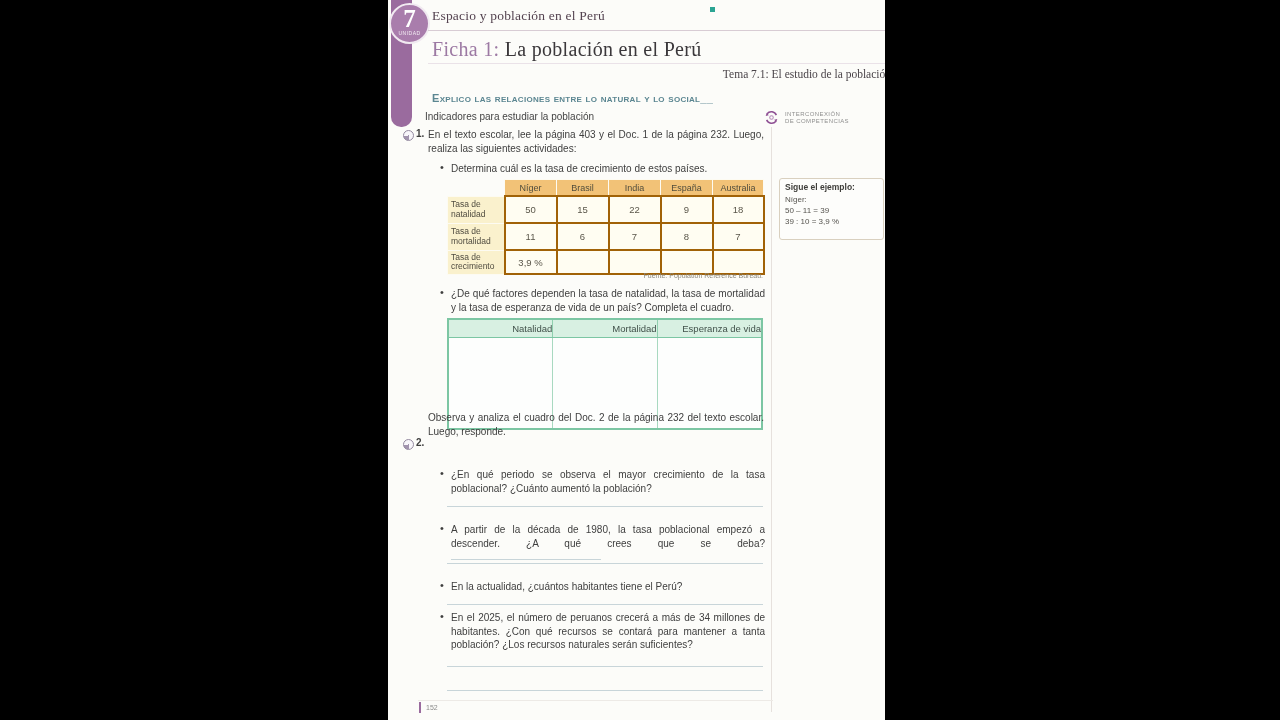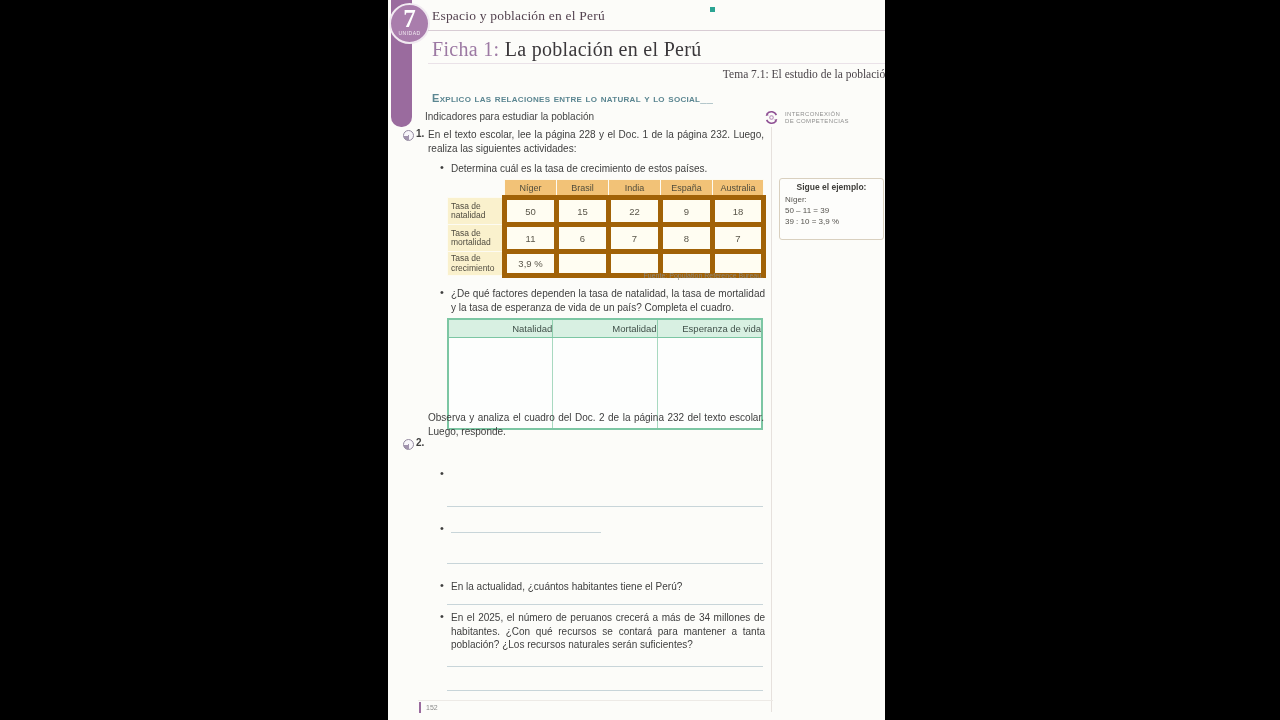--- a/index.html
+++ b/index.html
@@ -22,34 +22,34 @@
   .tema{position:absolute;right:-6px;top:68px;font-family:"Liberation Serif",serif;font-size:11.5px;color:#4a4449;white-space:nowrap;}
   .section-heading{position:absolute;left:44px;top:92px;font-size:11px;font-weight:bold;font-variant:small-caps;color:#5b8691;letter-spacing:.3px;}
   .section-subheading{position:absolute;left:37px;top:111px;font-size:10px;color:#454545;}
 
   
   .interconexion{position:absolute;left:375px;top:109px;display:flex;align-items:center;}
   .interconexion svg{width:17px;height:17px;}
   .interconexion-text{margin-left:5px;font-size:6px;color:#8f8f8f;letter-spacing:.4px;line-height:7px;}
   .margin-vrule{position:absolute;left:383px;top:127px;width:1px;height:585px;background:#e6e1dd;}
   .example-box{position:absolute;left:391px;top:178px;width:105px;height:62px;border:1px solid #d9d0bf;border-radius:3px;background:#fdfdfb;box-sizing:border-box;padding:3px 5px;}
-  .example-title{font-size:8.5px;font-weight:bold;color:#3f3e3a;text-align:center;margin-bottom:2px;}
+  .example-title{font-size:8.5px;font-weight:bold;color:#3f3e3a;text-align:left;margin-bottom:2px;}
   .example-line{font-size:8px;color:#55534e;line-height:11px;}
 
   
   .act-icon{position:absolute;width:9px;height:9px;border-radius:50%;border:1px solid #948aa0;background:conic-gradient(from 180deg,#a294ae 0 90deg,#f8f6fa 90deg 360deg);}
   .act-num{position:absolute;font-size:10px;color:#3e3e3e;font-weight:bold;}
   .act-text{position:absolute;left:40px;width:336px;font-size:10px;line-height:13.5px;color:#3e3e3e;text-align:justify;}
   .bullet-row{position:absolute;left:50px;width:327px;padding-left:13px;box-sizing:border-box;font-size:10px;line-height:13.5px;color:#3e3e3e;text-align:justify;}
   .bullet-dot{position:absolute;left:2px;top:-1px;font-size:11px;color:#3e3e3e;}
   .fill{display:inline-block;width:150px;height:8px;border-bottom:1px solid #c8d5d9;}
 
   
   .t1{position:absolute;left:59px;top:179px;width:316px;border-collapse:collapse;table-layout:fixed;}
-  .t1 td{padding:0;font-size:9.5px;color:#5a564a;text-align:center;border:5px solid #a16207;background:#fffdf2;}
+  .t1 td{padding:0;font-size:9.5px;color:#5a564a;text-align:center;border:2px solid #a16207;background:#fffdf2;}
   .t1 .corner{background:#fcfcf9;border:none;}
   .t1 .hc{background:#f2c277;border:1px solid #fdfbf2;color:#514d3c;height:15px;font-size:9px;}
   .t1 .lbl{background:#faf1cd;border:1px solid #fdfbf2;text-align:left;padding:2px 3px;font-size:8.5px;line-height:9.5px;color:#504c40;}
   .t1 .r1{height:27px;margin-left:24px;} .t1 .r2{height:27px;} .t1 .r3{height:21px;}
   .fuente{position:absolute;left:59px;top:272px;width:316px;text-align:right;font-size:7px;color:#8c887c;}
 
   
   .t2{position:absolute;left:59px;top:318px;width:316px;height:112px;border:2px solid #7cc6a3;box-sizing:border-box;display:flex;flex-direction:column;background:#fdfefd;}
   .t2-head{display:flex;height:17px;background:#d8f0e2;border-bottom:1px solid #7cc6a3;}
   .t2-head div{flex:1;font-size:9.5px;color:#41514a;text-align:right;line-height:17px;border-left:1px solid #8fcfae;}
@@ -109,21 +109,21 @@
 
     <div class="example-box">
       <div class="example-title">Sigue el ejemplo:</div>
       <div class="example-line">Níger:</div>
       <div class="example-line">50 – 11 = 39</div>
       <div class="example-line">39 : 10 = 3,9 %</div>
     </div>
 
     <div class="act-icon" style="left:15px;top:130px;"></div>
     <div class="act-num" style="left:28px;top:128px;">1.</div>
-    <div class="act-text" style="top:128px;">En el texto escolar, lee la página 228 y el Doc. 1 de la página 232. Luego, realiza las siguientes actividades:</div>
+    <div class="act-text" style="top:128px;">En el texto escolar, lee la página 403 y el Doc. 1 de la página 232. Luego, realiza las siguientes actividades:</div>
 
     <div class="bullet-row" style="top:162px;">
       <span class="bullet-dot">•</span>
       <span>Determina cuál es la tasa de crecimiento de estos países.</span>
     </div>
 
     <table class="t1">
       <colgroup>
           <col style="width:57px">
           <col style="width:52px">
@@ -186,26 +186,27 @@
         <div></div>
       </div>
     </div>
 
     <div class="act-icon" style="left:15px;top:439px;"></div>
     <div class="act-num" style="left:28px;top:437px;">2.</div>
     <div class="act-text" style="top:411px;">Observa y analiza el cuadro del Doc. 2  de la página 232 del texto escolar. Luego, responde.</div>
 
     <div class="bullet-row" style="top:468px;">
       <span class="bullet-dot">•</span>
+      <span>¿En qué periodo se observa el mayor crecimiento de la tasa poblacional? ¿Cuánto aumentó la población?</span>
     </div>
     <div class="ans-line" style="top:506px;"></div>
 
     <div class="bullet-row" style="top:523px;">
       <span class="bullet-dot">•</span>
-      <span class="fill"></span>
+      <span>A partir de la década de 1980, la tasa poblacional empezó a descender. ¿A qué crees que se deba? </span><span class="fill"></span>
     </div>
     <div class="ans-line" style="top:563px;"></div>
 
     <div class="bullet-row" style="top:580px;">
       <span class="bullet-dot">•</span>
       <span>En la actualidad, ¿cuántos habitantes tiene el Perú?</span>
     </div>
     <div class="ans-line" style="top:604px;"></div>
 
     <div class="bullet-row" style="top:611px;">

